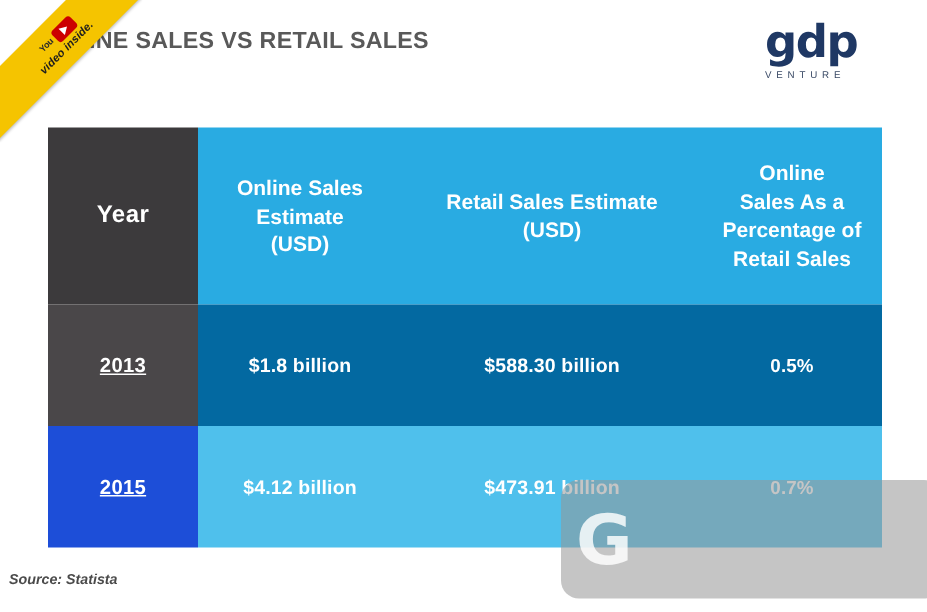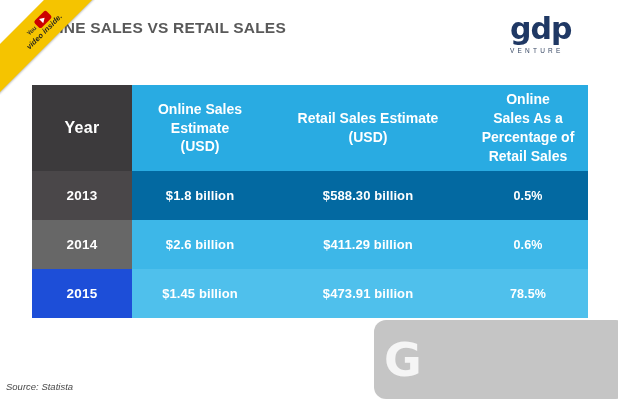--- a/index.html
+++ b/index.html
@@ -131,21 +131,21 @@
   
   #sales-table {
     position: absolute;
     left: 32px;
     top: 85px;
     width: 556px;
     border-collapse: collapse;
     table-layout: fixed;
   }
   #sales-table td, #sales-table th {
-    padding: 0;
+    padding: 16px;
     margin: 0;
     border: none;
     vertical-align: middle;
     text-align: center;
     color: #ffffff;
   }
   .col-year   { width: 100px; }
   .col-online { width: 136px; }
   .col-retail { width: 200px; }
   .col-pct    { width: 120px; }
@@ -167,20 +167,21 @@
     border-right: 2px solid #ffffff;
   }
   .hdr-blue.last { border-right: none; }
 
   
   .data-row td { height: 49px; }
   .cell-year {
     font-size: 13.5px;
     font-weight: 600;
     letter-spacing: .2px;
+    text-decoration: underline;
   }
   .cell-blue {
     font-size: 13px;
     font-weight: 600;
     letter-spacing: .1px;
     border-right: 2px solid #ffffff;
   }
   .cell-blue.last { border-right: none; }
   .cell-pct { font-size: 12.5px; }
 
@@ -195,21 +196,21 @@
   .bl-2 { background: #4fc0ec; }
   .bl-3 { background: #74cdf2; }
 
   
   #source-note {
     position: absolute;
     left: 6px;
     top: 381px;
     font-size: 9.5px;
     font-style: italic;
-    font-weight: 400;
+    font-weight: 700;
     color: #4a4a4a;
     z-index: 20;
   }
 
   
   #watermark {
     position: absolute;
     left: 374px;
     top: 320px;
     width: 244px;
@@ -291,30 +292,24 @@
         </td>
       </tr>
 
       <tr class="data-row">
         <td class="cell-year yr-0">2013</td>
         <td class="cell-blue bl-0">$1.8  billion</td>
         <td class="cell-blue bl-0">$588.30 billion</td>
         <td class="cell-blue cell-pct bl-0 last">0.5%</td>
       </tr>
       <tr class="data-row">
-        <td class="cell-year yr-1">2014</td>
-        <td class="cell-blue bl-1">$2.6  billion</td>
-        <td class="cell-blue bl-1">$411.29 billion</td>
-        <td class="cell-blue cell-pct bl-1 last">0.6%</td>
-      </tr>
-      <tr class="data-row">
         <td class="cell-year yr-2">2015</td>
-        <td class="cell-blue bl-2">$1.45 billion</td>
+        <td class="cell-blue bl-2">$4.12 billion</td>
         <td class="cell-blue bl-2">$473.91 billion</td>
-        <td class="cell-blue cell-pct bl-2 last">78.5%</td>
+        <td class="cell-blue cell-pct bl-2 last">0.7%</td>
       </tr>
     </tbody>
   </table>
 
   <div id="source-note">Source: Statista</div>
 
   <div id="watermark">
     <span id="wm-icon">G</span>
   </div>
 

